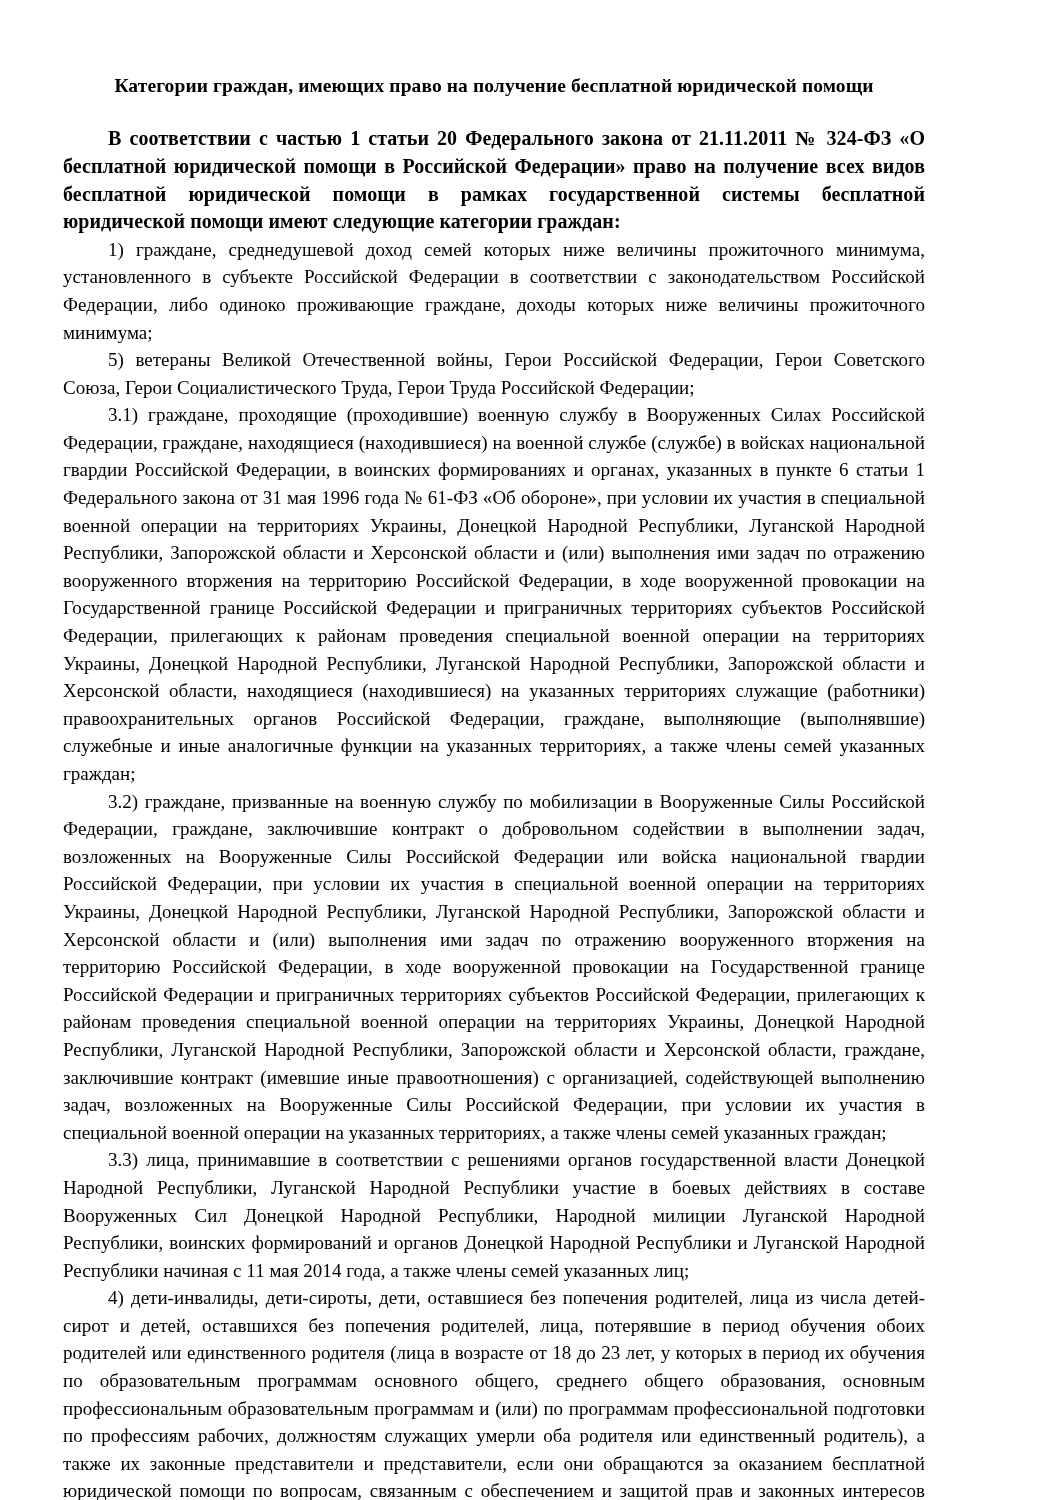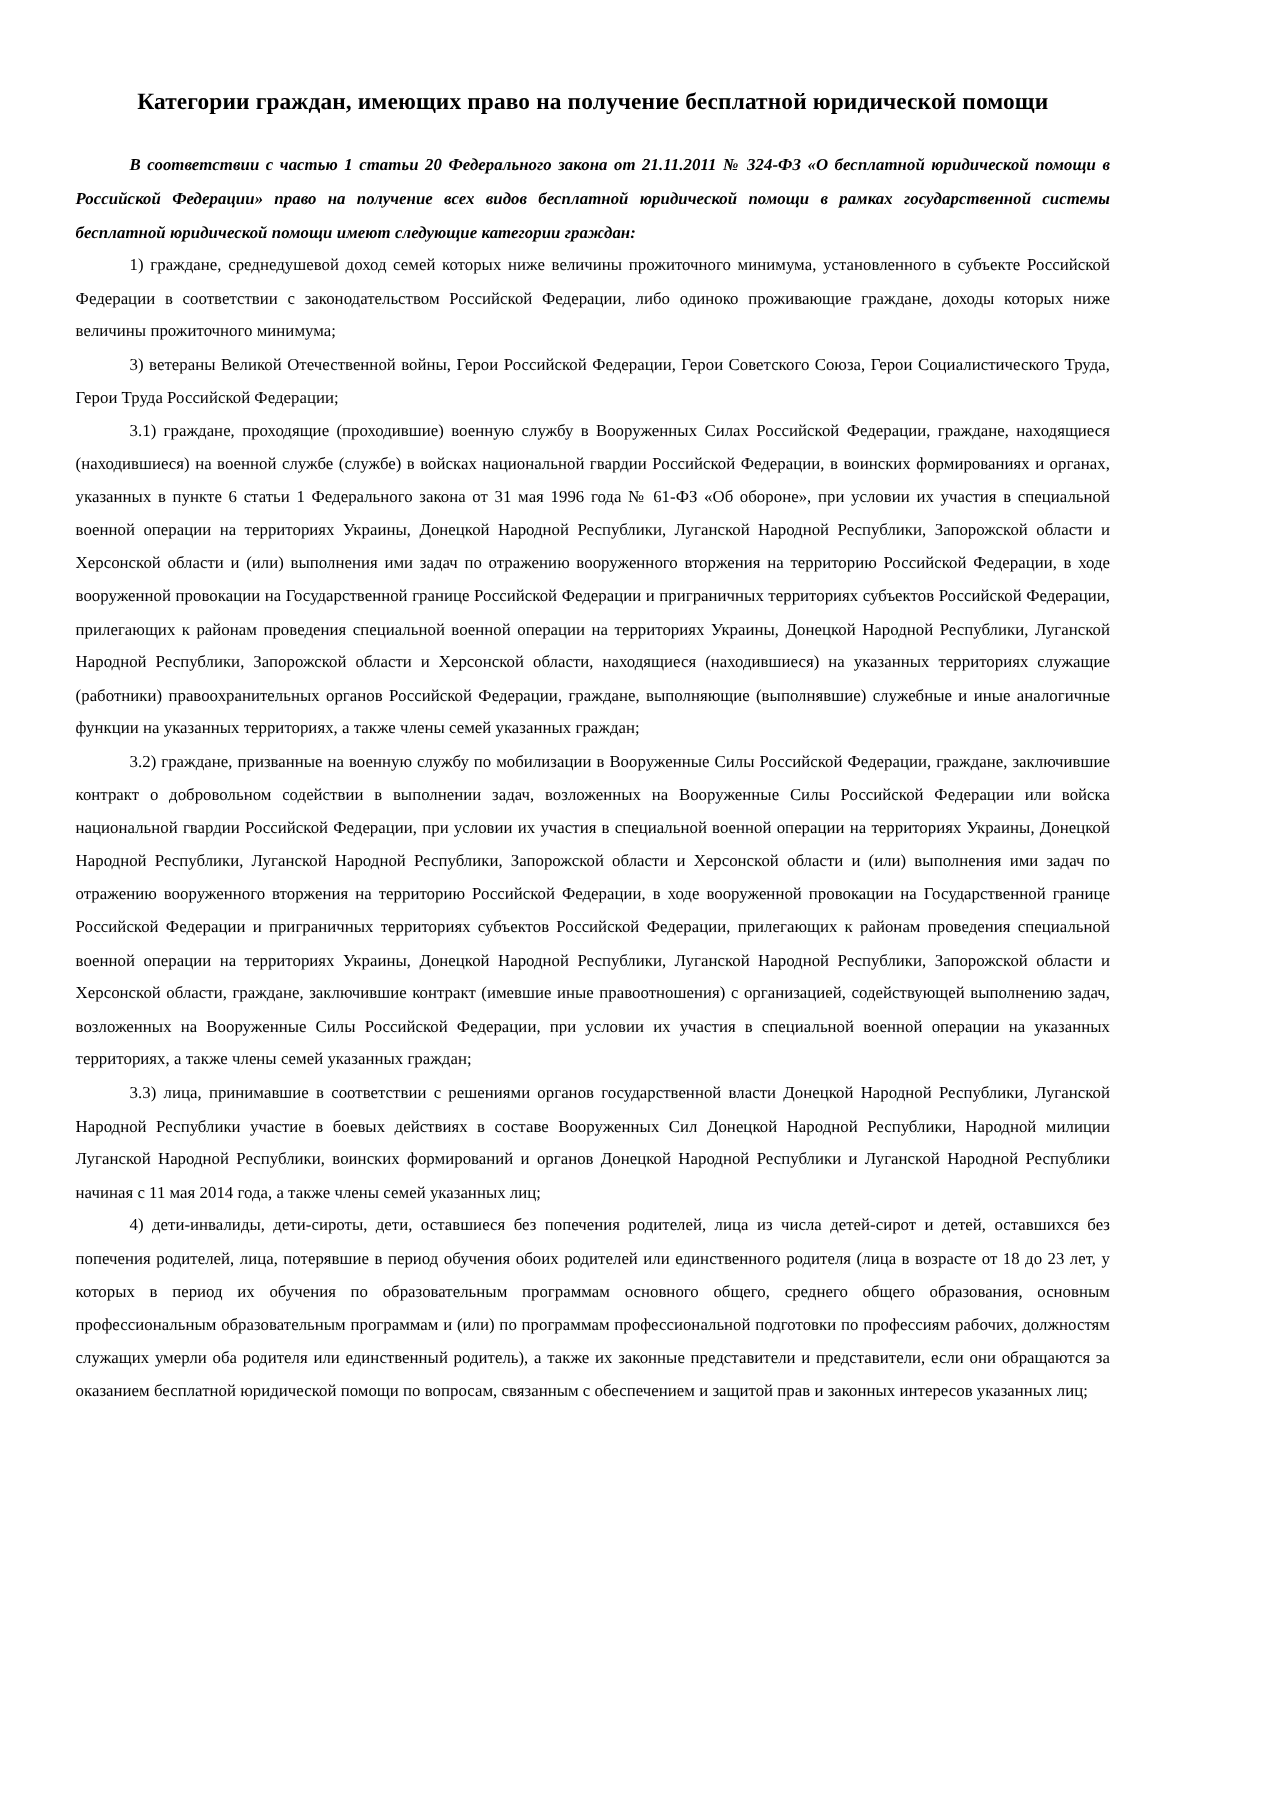--- a/index.html
+++ b/index.html
@@ -24,32 +24,31 @@
   }
   .doc-title {
     font-size: 19.5px;
     font-weight: bold;
     text-align: center;
     line-height: 1.3;
     margin: 9px 0 0 0;
     letter-spacing: 0.1px;
   }
   .intro {
-    font-size: 14px;
+    font-size: 20px;
     font-weight: bold;
     text-align: justify;
     text-align-last: left;
     text-indent: 45px;
     line-height: 27.6px;
     margin: 27px 0 0 0;
     letter-spacing: 0.05px;
-    font-style: italic;
   }
   .clause {
-    font-size: 14px;
+    font-size: 19px;
     font-weight: normal;
     text-align: justify;
     text-align-last: left;
     text-indent: 45px;
     line-height: 27.6px;
     margin: 0;
     letter-spacing: 0.02px;
   }
   .clause.short {
     text-align-last: left;
@@ -60,21 +59,21 @@
 
 <div class="page">
 
   <h1 class="doc-title">Категории граждан, имеющих право на получение бесплатной юридической помощи</h1>
 
   <p class="intro">В соответствии с частью 1 статьи 20 Федерального закона от 21.11.2011 № 324-ФЗ «О бесплатной юридической помощи в Российской Федерации» право на получение всех видов бесплатной юридической помощи в рамках государственной системы бесплатной юридической помощи имеют следующие категории граждан:</p>
 
   <p class="clause">1) граждане, среднедушевой доход семей которых ниже величины прожиточного минимума, установленного в субъекте Российской Федерации в соответствии с законодательством Российской Федерации, либо одиноко проживающие граждане, доходы которых ниже величины прожиточного минимума;</p>
 
 
-  <p class="clause">3) ветераны Великой Отечественной войны, Герои Российской Федерации, Герои Советского Союза, Герои Социалистического Труда, Герои Труда Российской Федерации;</p>
+  <p class="clause">5) ветераны Великой Отечественной войны, Герои Российской Федерации, Герои Советского Союза, Герои Социалистического Труда, Герои Труда Российской Федерации;</p>
 
   <p class="clause">3.1) граждане, проходящие (проходившие) военную службу в Вооруженных Силах Российской Федерации, граждане, находящиеся (находившиеся) на военной службе (службе) в войсках национальной гвардии Российской Федерации, в воинских формированиях и органах, указанных в пункте 6 статьи 1 Федерального закона от 31 мая 1996 года № 61-ФЗ «Об обороне», при условии их участия в специальной военной операции на территориях Украины, Донецкой Народной Республики, Луганской Народной Республики, Запорожской области и Херсонской области и (или) выполнения ими задач по отражению вооруженного вторжения на территорию Российской Федерации, в ходе вооруженной провокации на Государственной границе Российской Федерации и приграничных территориях субъектов Российской Федерации, прилегающих к районам проведения специальной военной операции на территориях Украины, Донецкой Народной Республики, Луганской Народной Республики, Запорожской области и Херсонской области, находящиеся (находившиеся) на указанных территориях служащие (работники) правоохранительных органов Российской Федерации, граждане, выполняющие (выполнявшие) служебные и иные аналогичные функции на указанных территориях, а также члены семей указанных граждан;</p>
 
   <p class="clause">3.2) граждане, призванные на военную службу по мобилизации в Вооруженные Силы Российской Федерации, граждане, заключившие контракт о добровольном содействии в выполнении задач, возложенных на Вооруженные Силы Российской Федерации или войска национальной гвардии Российской Федерации, при условии их участия в специальной военной операции на территориях Украины, Донецкой Народной Республики, Луганской Народной Республики, Запорожской области и Херсонской области и (или) выполнения ими задач по отражению вооруженного вторжения на территорию Российской Федерации, в ходе вооруженной провокации на Государственной границе Российской Федерации и приграничных территориях субъектов Российской Федерации, прилегающих к районам проведения специальной военной операции на территориях Украины, Донецкой Народной Республики, Луганской Народной Республики, Запорожской области и Херсонской области, граждане, заключившие контракт (имевшие иные правоотношения) с организацией, содействующей выполнению задач, возложенных на Вооруженные Силы Российской Федерации, при условии их участия в специальной военной операции на указанных территориях, а также члены семей указанных граждан;</p>
 
   <p class="clause">3.3) лица, принимавшие в соответствии с решениями органов государственной власти Донецкой Народной Республики, Луганской Народной Республики участие в боевых действиях в составе Вооруженных Сил Донецкой Народной Республики, Народной милиции Луганской Народной Республики, воинских формирований и органов Донецкой Народной Республики и Луганской Народной Республики начиная с 11 мая 2014 года, а также члены семей указанных лиц;</p>
 
   <p class="clause">4) дети-инвалиды, дети-сироты, дети, оставшиеся без попечения родителей, лица из числа детей-сирот и детей, оставшихся без попечения родителей, лица, потерявшие в период обучения обоих родителей или единственного родителя (лица в возрасте от 18 до 23 лет, у которых в период их обучения по образовательным программам основного общего, среднего общего образования, основным профессиональным образовательным программам и (или) по программам профессиональной подготовки по профессиям рабочих, должностям служащих умерли оба родителя или единственный родитель), а также их законные представители и представители, если они обращаются за оказанием бесплатной юридической помощи по вопросам, связанным с обеспечением и защитой прав и законных интересов указанных лиц;</p>
 
 </div>

